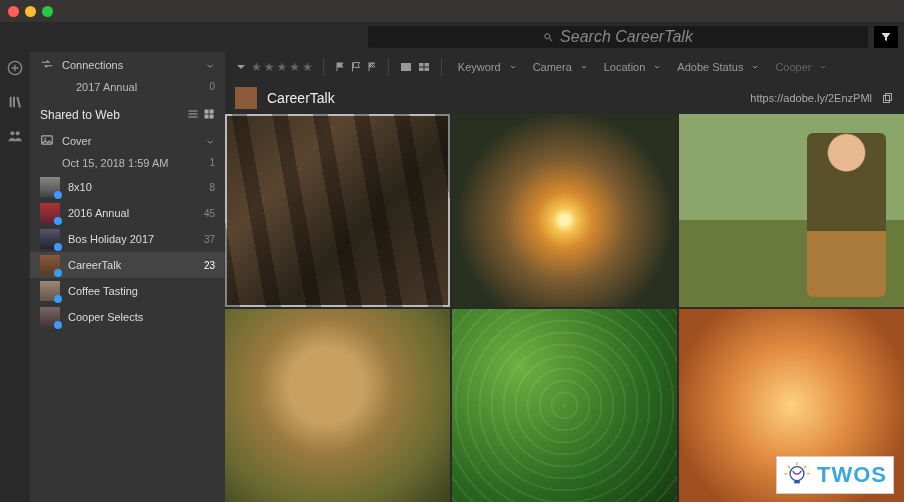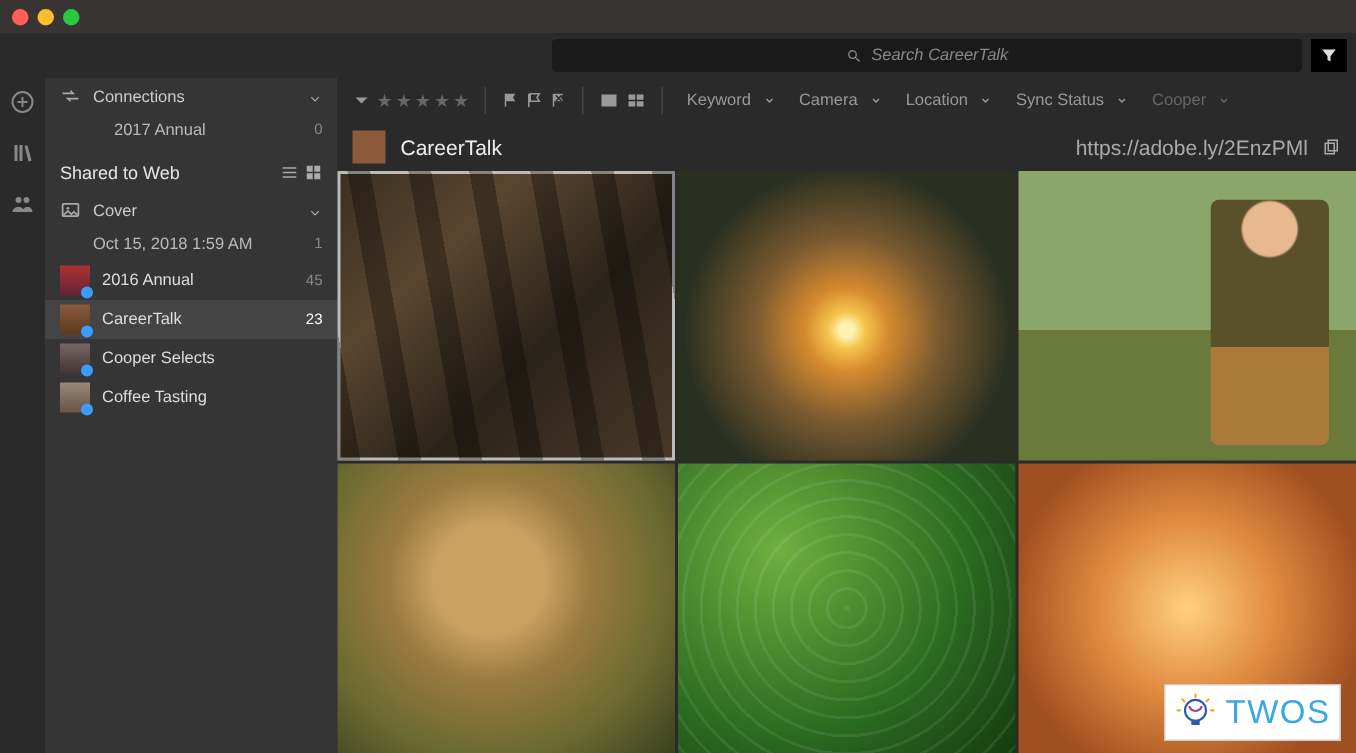--- a/index.html
+++ b/index.html
@@ -2,34 +2,34 @@
 <html><head>
 <meta charset="utf-8">
 <style>
 *{margin:0;padding:0;box-sizing:border-box;font-family:-apple-system,BlinkMacSystemFont,"Segoe UI",sans-serif}
 body{width:904px;height:502px;background:#2a2a2a;overflow:hidden;position:relative}
 .titlebar{height:22px;background:#383434;display:flex;align-items:center;padding-left:8px;gap:6px}
 .dot{width:11px;height:11px;border-radius:50%}
 .red{background:#ff5f57}.yellow{background:#febc2e}.green{background:#28c840}
 .topbar{height:30px;background:#2a2a2a;display:flex;align-items:center}
 .topbar .spacer{width:368px}
-.search{flex:1;height:22px;background:#1a1a1a;border-radius:3px;display:flex;align-items:center;justify-content:center;gap:6px;color:#888;font-size:11px;font-style:italic;margin-right:6px}
+.search{flex:1;height:22px;background:#1a1a1a;border-radius:3px;display:flex;align-items:center;justify-content:center;gap:6px;color:#888;font-size:16px;font-style:italic;margin-right:6px}
 .filter-btn{width:24px;height:22px;background:#000;display:flex;align-items:center;justify-content:center;margin-right:6px}
 .main{display:flex;height:calc(100% - 52px)}
 .rail{width:30px;background:#2a2a2a;display:flex;flex-direction:column;align-items:center;gap:18px;padding-top:8px}
 .rail svg{fill:#888}
 .sidebar{width:195px;background:#353535;display:flex;flex-direction:column;color:#ccc;font-size:11px}
 .side-h{padding:8px 10px;font-size:12px;color:#e5e5e5}
 .side-row{display:flex;align-items:flex-end;padding:5px 10px;gap:8px;position:relative}
 .side-row svg{fill:#aaa}
 .side-row .chev{position:absolute;right:10px}
 .side-sub{padding:5px 10px 5px 32px;color:#bbb;font-size:11px;display:flex}
 .side-sub2{padding:5px 10px 5px 46px;color:#bbb;font-size:11px;display:flex}
 .cnt{margin-left:auto;color:#888;font-size:10px}
-.stw{display:flex;align-items:center;justify-content:space-between;padding:10px 10px 6px}
+.stw{display:flex;align-items:flex-start;justify-content:space-between;padding:10px 10px 6px}
 .stw span{font-size:12px;color:#e5e5e5}
 .icons-right{display:flex;gap:4px}
 .list{flex:1;overflow:hidden}
 .li{display:flex;align-items:center;padding:3px 10px;gap:8px;height:26px}
 .li.sel{background:#444}
 .thumb{width:20px;height:20px;background:#555;flex-shrink:0;position:relative}
 .thumb::after{content:"";position:absolute;right:-2px;bottom:-2px;width:8px;height:8px;border-radius:50%;background:#3b9bff}
 .li-name{color:#ddd;font-size:11px;white-space:nowrap;overflow:hidden;text-overflow:ellipsis;flex:1}
 .li-cnt{color:#888;font-size:10px}
 .content{flex:1;display:flex;flex-direction:column;background:#2a2a2a}
@@ -37,37 +37,37 @@
 .tb-sep{width:1px;height:18px;background:#444;margin:0 6px}
 .stars{display:flex;gap:2px}
 .star{color:#666;font-size:12px}
 .drop{display:flex;align-items:center;gap:8px;padding:0 6px;cursor:pointer}
 .drop svg{fill:#999}
 .drop.dim{color:#666}
 .tb-flex{flex:1}
 .header{height:32px;display:flex;align-items:center;padding:0 10px;gap:10px}
 .header .ico{width:22px;height:22px;background:#8a5a3a}
 .header .title{color:#eee;font-size:14px}
-.header .url{color:#aaa;font-size:14px;margin-left:auto}
+.header .url{color:#aaa;font-size:11px;margin-left:auto}
 .grid{flex:1;display:grid;grid-template-columns:1fr 1fr 1fr;grid-auto-rows:1fr;gap:2px;padding:0}
 .cell{background:#445;position:relative;overflow:hidden}
 .cell.selected{outline:2px solid #bbb;outline-offset:-2px}
 
 .img-pews{background:linear-gradient(135deg,#3a2f20 0%,#5a4530 30%,#2a2418 60%,#4a3828 100%);position:relative}
 .img-pews::before{content:"";position:absolute;inset:0;background:repeating-linear-gradient(80deg,rgba(0,0,0,.3) 0 15px,transparent 15px 40px)}
 .img-sunset{background:radial-gradient(circle at 50% 55%,#fff2b0 3%,#f5c44e 8%,#d68a2e 18%,#7a5a30 40%,#2a3020 70%);position:relative}
 .img-person{background:linear-gradient(#8aa66a 0 55%,#6a7a3a 55% 100%);position:relative}
 .img-person::after{content:"";position:absolute;right:8%;top:10%;width:35%;height:85%;background:radial-gradient(circle at 50% 12%,#e8b890 12%,transparent 13%),linear-gradient(#5a502a 20% 60%,#aa7a3a 60% 100%);border-radius:6px}
 .img-lion{background:radial-gradient(circle at 45% 40%,#c9a060 22%,#9a7a40 40%,#6a6a30 70%,#3a4020 100%)}
 .img-leaves{background:radial-gradient(circle at 30% 30%,#6fb040,#2a6a20 60%,#163a10);position:relative}
 .img-leaves::before{content:"";position:absolute;inset:0;background:repeating-radial-gradient(circle at 50% 50%,rgba(255,255,255,.08) 0 2px,transparent 2px 12px)}
 .img-autumn{background:radial-gradient(circle at 50% 50%,#ffd080,#e08a40 40%,#a05020 80%)}
 .watermark{position:absolute;right:10px;bottom:8px;display:flex;align-items:center;gap:6px;background:#fff;padding:4px 6px;border:1px solid #ccc}
 .watermark .bulb{width:28px;height:28px}
-.watermark span{color:#3aa7e0;font-size:22px;font-weight:400;letter-spacing:1px}
+.watermark span{color:#3aa7e0;font-size:22px;font-weight:700;letter-spacing:1px}
 svg{display:block}
 </style>
 </head>
 <body>
 
 <div class="titlebar">
   <div class="dot red"></div>
   <div class="dot yellow"></div>
   <div class="dot green"></div>
 </div>
@@ -140,39 +140,49 @@
           <path d="M6 9l6 6 6-6" stroke="#aaa" stroke-width="2" fill="none"></path>
         </svg>
     </div>
     <div class="side-sub">
       <span>Oct 15, 2018 1:59 AM</span>
       <span class="cnt">1</span>
     </div>
 
     <div class="list">
       <div class="li">
+          <div class="thumb" style="background:linear-gradient(#888,#444)"></div>
+          <span class="li-name">8x10</span>
+          <span class="li-cnt">8</span>
+        </div>
+      <div class="li">
           <div class="thumb" style="background:linear-gradient(#a33,#623)"></div>
           <span class="li-name">2016 Annual</span>
           <span class="li-cnt">45</span>
+        </div>
+      <div class="li">
+          <div class="thumb" style="background:linear-gradient(#556,#223)"></div>
+          <span class="li-name">Bos Holiday 2017</span>
+          <span class="li-cnt">37</span>
         </div>
       <div class="li sel">
           <div class="thumb" style="background:linear-gradient(#8a5a3a,#5a3a20)"></div>
           <span class="li-name">CareerTalk</span>
           <span class="li-cnt" style="color:#fff">23</span>
         </div>
       <div class="li">
+          <div class="thumb" style="background:linear-gradient(#987,#654)"></div>
+          <span class="li-name">Coffee Tasting</span>
+          <span class="li-cnt"></span>
+        </div>
+      <div class="li">
           <div class="thumb" style="background:linear-gradient(#766,#433)"></div>
           <span class="li-name">Cooper Selects</span>
           <span class="li-cnt"></span>
         </div>
-      <div class="li">
-          <div class="thumb" style="background:linear-gradient(#987,#654)"></div>
-          <span class="li-name">Coffee Tasting</span>
-          <span class="li-cnt"></span>
-        </div>
     </div>
   </div>
 
   <div class="content">
     <div class="toolbar">
       <svg width="12" height="12" viewBox="0 0 24 24">
           <path fill="#999" d="M4 8h16l-8 8z"></path>
         </svg>
       <div class="stars">
         <span class="star">★</span>
@@ -212,21 +222,21 @@
             <path d="M6 9l6 6 6-6" stroke="#999" stroke-width="3" fill="none"></path>
           </svg>
         </div>
       <div class="drop">
           <span>Location</span>
           <svg width="8" height="8" viewBox="0 0 24 24">
             <path d="M6 9l6 6 6-6" stroke="#999" stroke-width="3" fill="none"></path>
           </svg>
         </div>
       <div class="drop">
-          <span>Sync Status</span>
+          <span>Adobe Status</span>
           <svg width="8" height="8" viewBox="0 0 24 24">
             <path d="M6 9l6 6 6-6" stroke="#999" stroke-width="3" fill="none"></path>
           </svg>
         </div>
       <div class="drop dim">
           <span>Cooper</span>
           <svg width="8" height="8" viewBox="0 0 24 24">
             <path d="M6 9l6 6 6-6" stroke="#666" stroke-width="3" fill="none"></path>
           </svg>
         </div>

